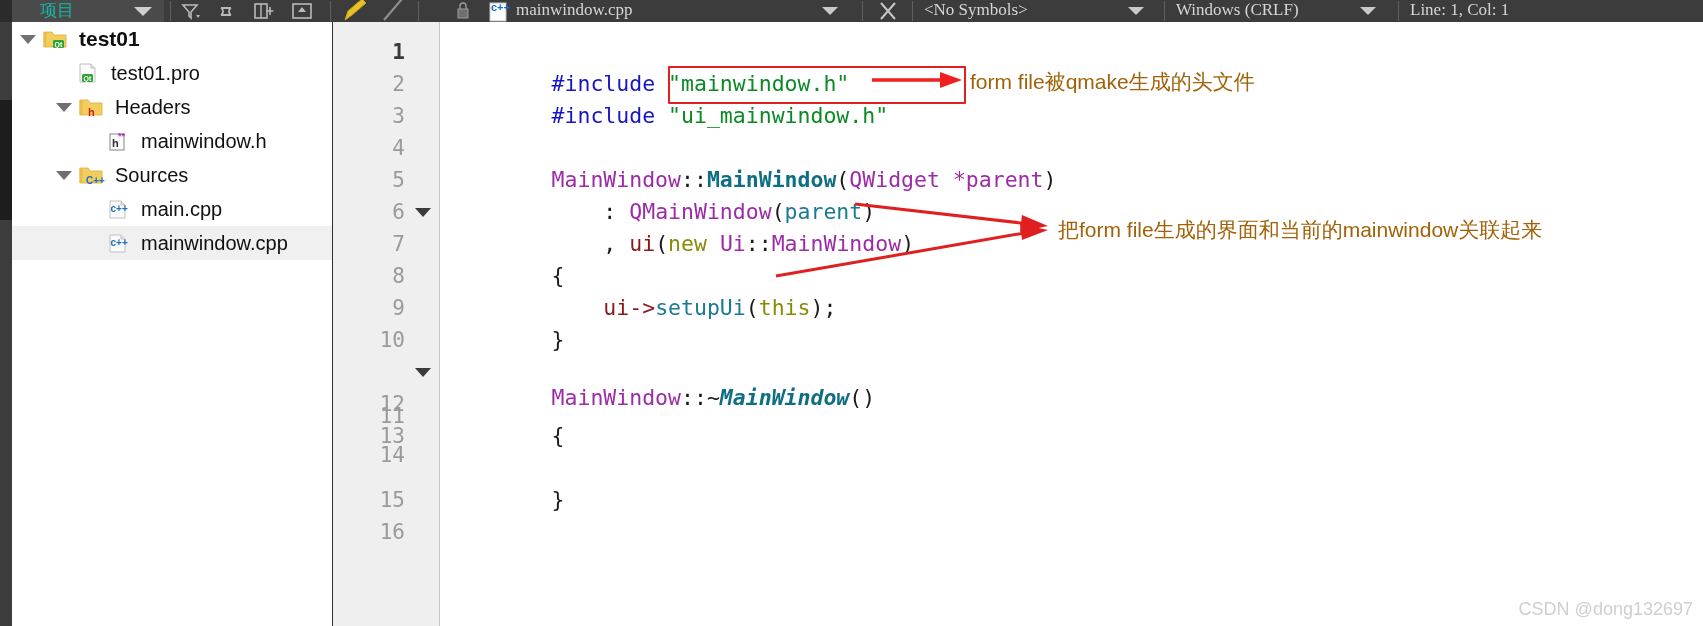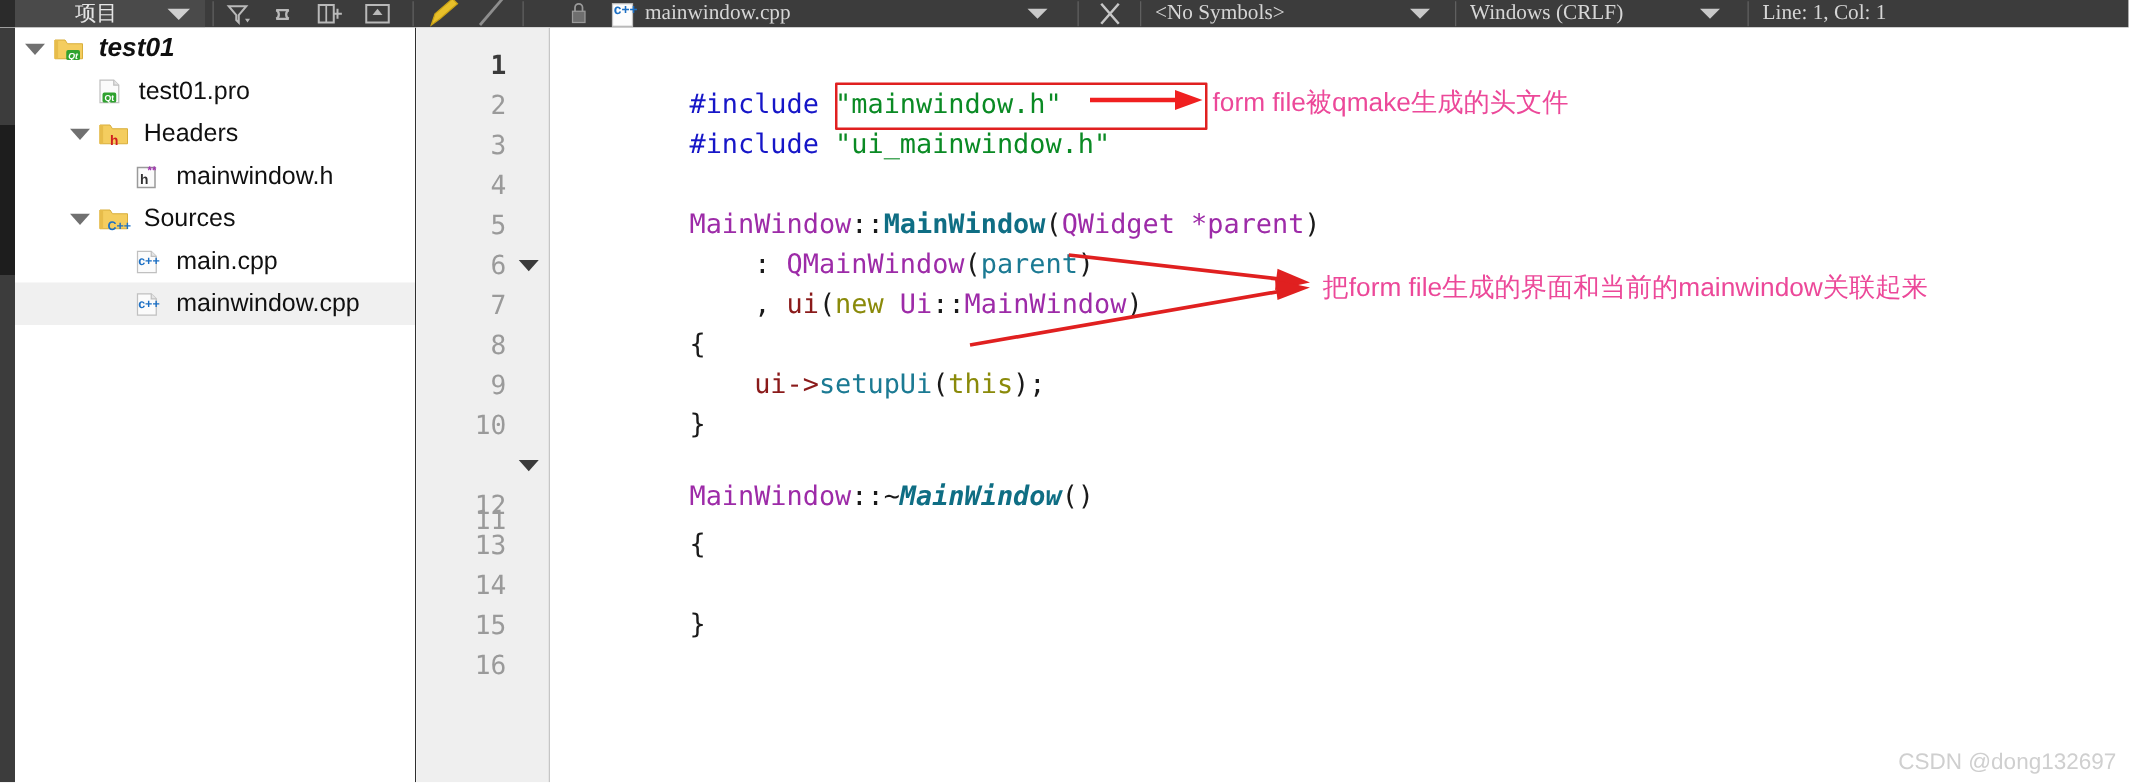--- a/index.html
+++ b/index.html
@@ -29,25 +29,25 @@
   .tb-left-strip {
     position: absolute; left: 0; top: 0;
     width: 12px; height: 22px;
     background: #2b2b2b;
   }
   .tb-combo {
     position: absolute;
     left: 12px; top: 0;
     width: 152px; height: 22px;
     background: #4a4a4a;
-    color: #e5e5e5;
+    color: #14b8a6;
     font-family: "Liberation Serif", serif;
     font-size: 17px;
     line-height: 22px;
-    padding-left: 48px;
+    padding-left: 28px;
     box-sizing: border-box;
     white-space: nowrap;
   }
   .tb-combo .caret {
     position: absolute; right: 12px; top: 7px;
     width: 0; height: 0;
     border-left: 9px solid transparent;
     border-right: 9px solid transparent;
     border-top: 9px solid #cfcfcf;
   }
@@ -221,21 +221,21 @@
 
   
   .anno-layer {
     position: absolute;
     left: 0; top: 0;
     width: 1703px; height: 626px;
     pointer-events: none;
   }
   .anno-text {
     position: absolute;
-    color: #ec4899;
+    color: #a16207;
     font-family: "Liberation Sans", sans-serif;
     font-size: 21px;
     white-space: nowrap;
   }
   .watermark {
     position: absolute;
     right: 10px; bottom: 6px;
     color: #cfcfcf;
     font-size: 18px;
     font-family: "Liberation Sans", sans-serif;
@@ -350,21 +350,21 @@
     </div>
   </div>
 
   <div class="sidebar">
     <div class="sb-gutter"></div>
     <div class="sb-gutter-dark"></div>
     <div class="sb-right-border"></div>
 
     <div class="tree">
 
-      <div class="tree-row" style="padding-left:4px;font-style:italic;">
+      <div class="tree-row" style="padding-left:4px;">
         <span class="tw-arrow-slot">
             <span class="tw-arrow down"></span>
           </span>
         <span class="tw-icon">
           <svg width="28" height="24" viewBox="0 0 28 24">
             <path d="M3 5 L11 5 L13 8 L25 8 L25 20 L3 20 Z" fill="#f4cd5f" stroke="#d8ae3a" stroke-width="0.8"></path>
             <rect x="2.5" y="5" width="3" height="15" fill="#e7bc4a"></rect>
             <rect x="12" y="13" width="11" height="8" rx="1.5" fill="#2fa22f"></rect>
             <text x="13.5" y="20" font-family="Liberation Sans, sans-serif" font-size="7" font-weight="bold" fill="#ffffff">Qt</text>
           </svg>
@@ -458,21 +458,21 @@
     <div class="ln" style="top:110px;">4</div>
     <div class="ln" style="top:142px;">5</div>
     <div class="ln" style="top:174px;">6</div>
     <div class="ln" style="top:206px;">7</div>
     <div class="ln" style="top:238px;">8</div>
     <div class="ln" style="top:270px;">9</div>
     <div class="ln" style="top:302px;">10</div>
     <div class="ln" style="top:350px;margin-top:28px;">11</div>
     <div class="ln" style="top:366px;">12</div>
     <div class="ln" style="top:398px;">13</div>
-    <div class="ln" style="top:430px;">14</div>
+    <div class="ln" style="top:417px;">14</div>
     <div class="ln" style="top:462px;">15</div>
     <div class="ln" style="top:494px;">16</div>
 
     <div class="fold" style="top:186px;"></div>
     <div class="fold" style="top:346px;"></div>
 
     <div class="code-area">
 
       <div class="cl" style="top:14px; left:8px;">
         <span class="t-pre">#include</span><span class="t-plain"> </span><span class="t-str">"mainwindow.h"</span>

